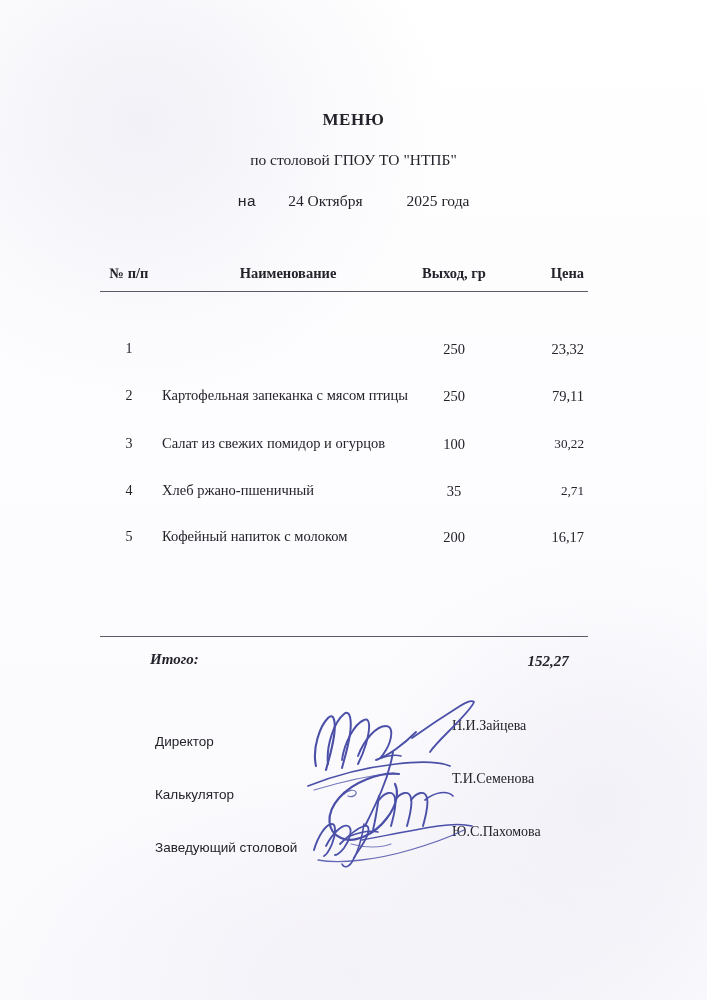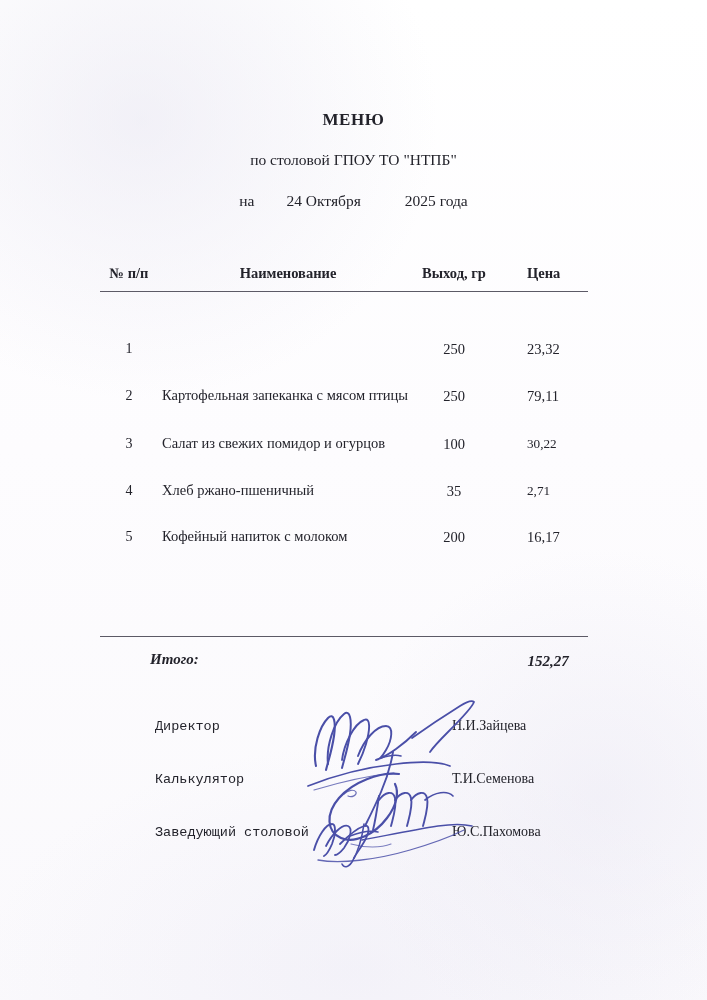--- a/index.html
+++ b/index.html
@@ -45,21 +45,21 @@
     text-align: center;
     font-size: 15.5px;
   }
   .date-line {
     position: absolute;
     left: 0; right: 0;
     top: 192px;
     text-align: center;
     font-size: 15.5px;
   }
-  .date-line .dt-prefix { margin-right: 32px; }
+  .date-line .dt-prefix { margin-right: 32px; font-family: Liberation Mono, monospace; }
   .date-line .dt-day { margin-right: 44px; }
 
   
   .table {
     position: absolute;
     left: 100px;
     top: 265px;
     width: 488px;
   }
   .thead {
@@ -69,21 +69,21 @@
     font-size: 14.5px;
   }
   .rule {
     height: 0;
     border-top: 1.4px solid #5c5a66;
     width: 100%;
   }
   .col-num   { position: absolute; left: 0px;   width: 58px;  text-align: center; }
   .col-name  { position: absolute; left: 62px;  width: 252px; }
   .col-out   { position: absolute; left: 306px; width: 96px;  text-align: center; }
-  .col-price { position: absolute; left: 427px; width: 80px;  text-align: left; }
+  .col-price { position: absolute; left: 404px; width: 80px;  text-align: right; }
 
   .thead .col-name { text-align: center; }
 
   .tbody {
     position: relative;
     margin-top: 34px;
   }
   .row {
     position: relative;
     min-height: 46px;
@@ -120,21 +120,21 @@
 
   
   .sig-block {
     position: absolute;
     left: 0; right: 0;
     top: 718px;
     font-family: "Liberation Sans", "DejaVu Sans", sans-serif;
     font-size: 13.5px;
   }
   .sig-row { position: relative; height: 53px; }
-  .sig-role { position: absolute; left: 155px; top: 1px; font-family: Liberation Mono, monospace; }
+  .sig-role { position: absolute; left: 155px; top: 16px; }
   .sig-person {
     position: absolute;
     left: 452px;
     top: 0;
     font-family: "Liberation Serif", "DejaVu Serif", serif;
     font-size: 14px;
   }
   .sig-ink {
     position: absolute;
     pointer-events: none;

